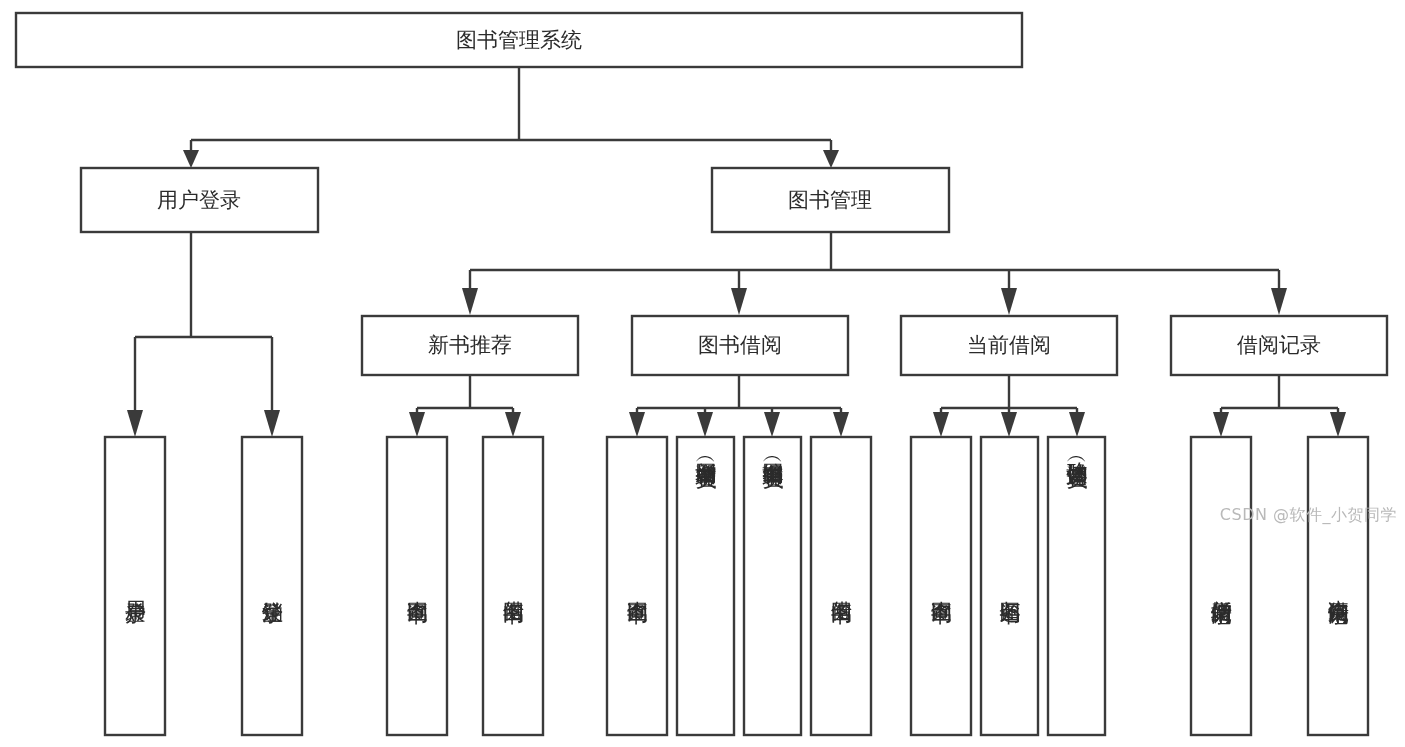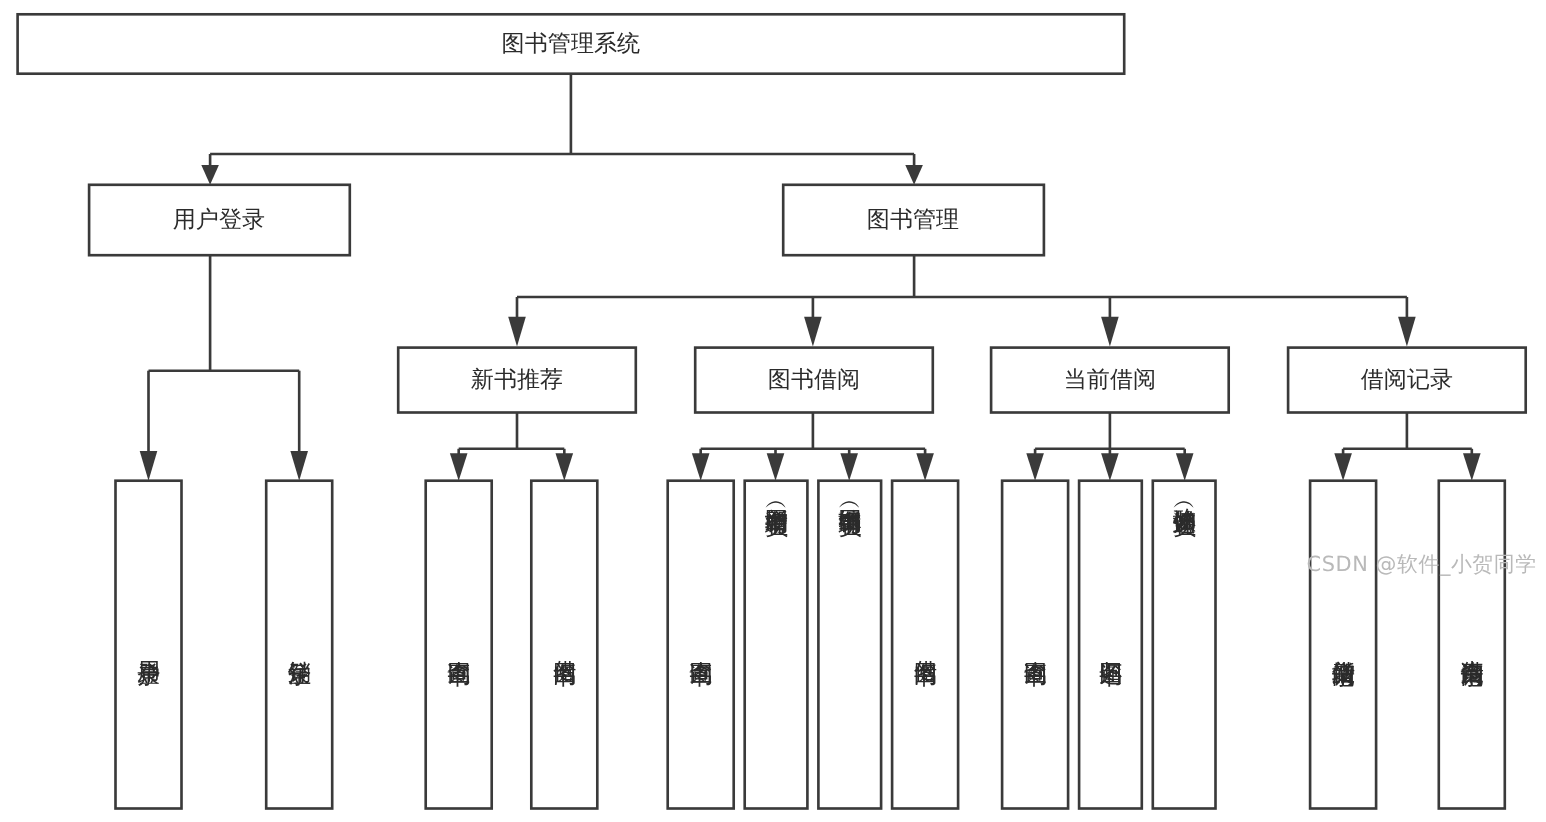--- a/index.html
+++ b/index.html
@@ -63,21 +63,21 @@
     color: #2b2b2b;
     letter-spacing: 1px;
     white-space: nowrap;
     text-align: center;
   }
   .watermark {
     position: absolute;
     right: 8px;
     bottom: 4px;
     font-family: "DejaVu Sans", "Liberation Sans", sans-serif;
-    font-size: 19px;
+    font-size: 16px;
     color: #b9b9b9;
     letter-spacing: 0.5px;
     white-space: nowrap;
     margin-top: 16px;
   }
 </style>
 </head>
 <body>
 
 <div id="diagram-root">

